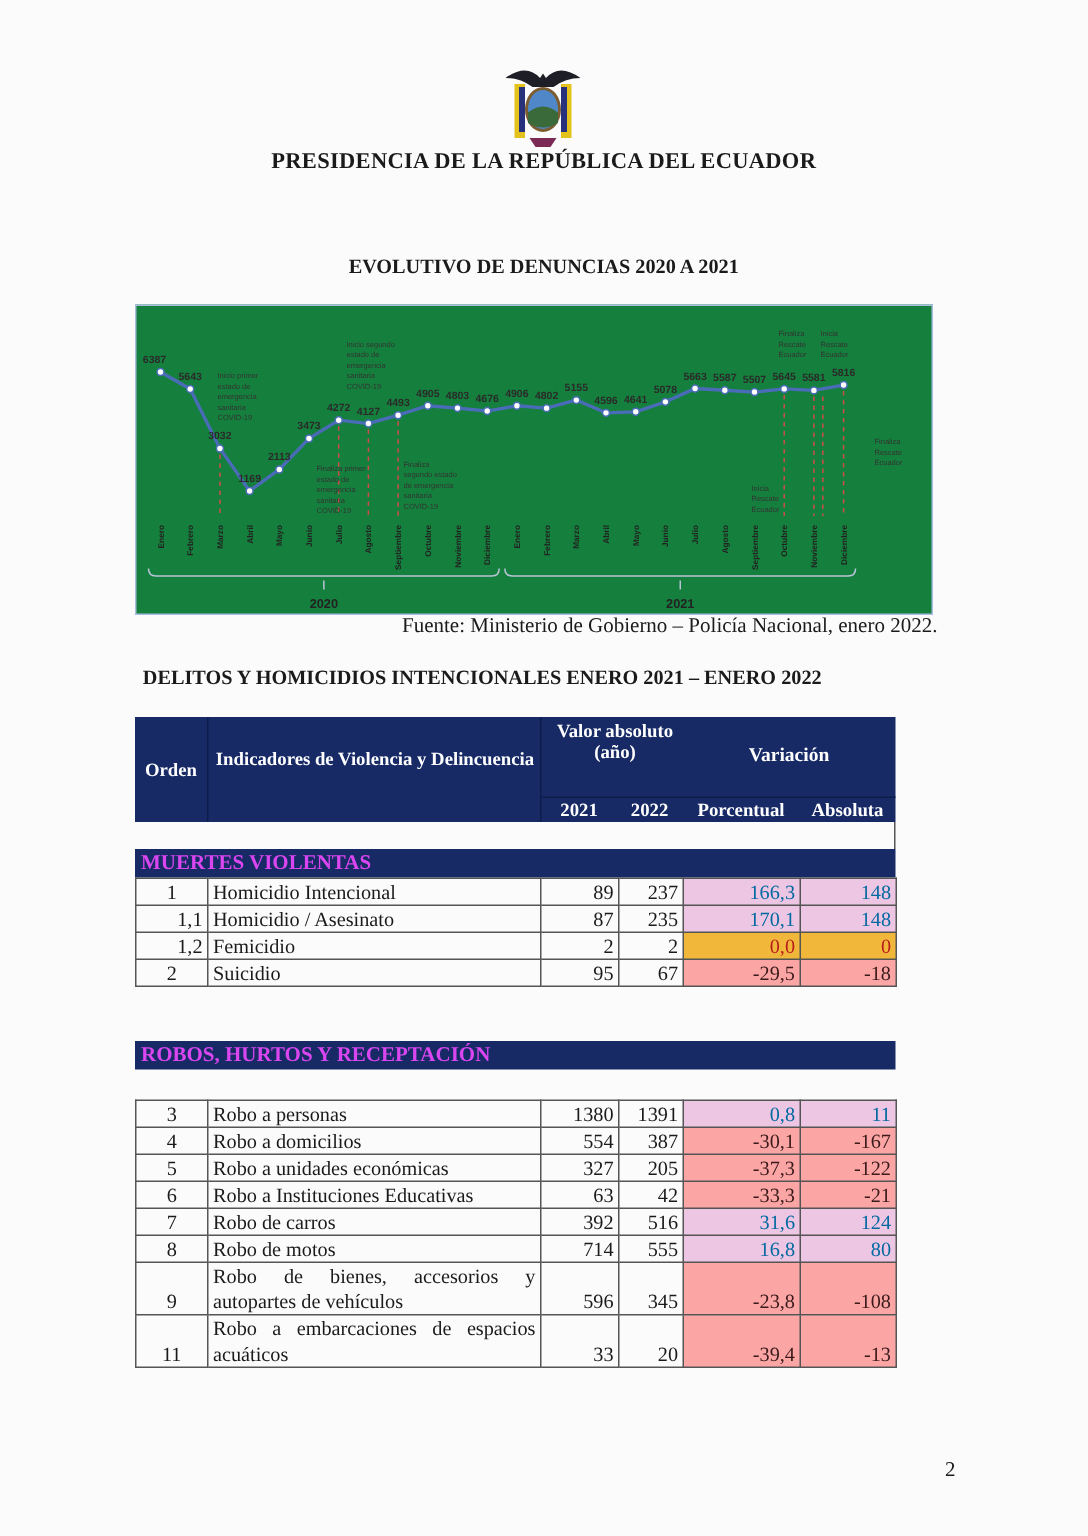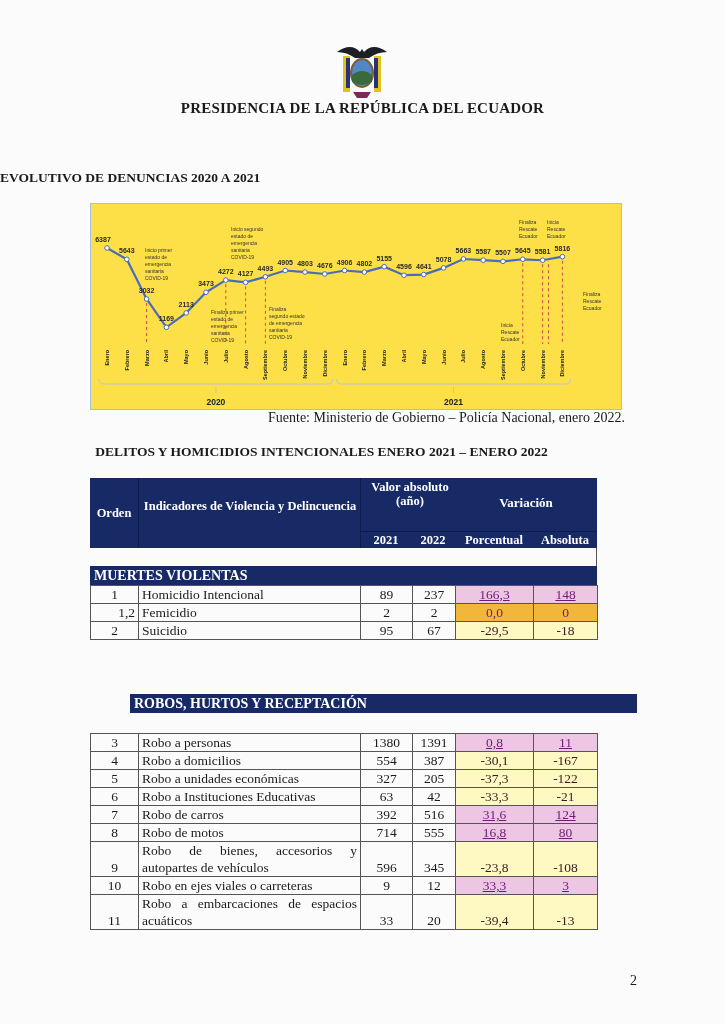--- a/index.html
+++ b/index.html
@@ -1,37 +1,37 @@
 <!DOCTYPE html>
 <html><head>
 <meta charset="utf-8">
 <style>
   html, body { margin:0; padding:0; }
   body { width:725px; height:1024px; background:#fbfbfc; position:relative; overflow:hidden;
          font-family:"Liberation Serif", serif; color:#1a1a1a; }
   .abs { position:absolute; }
   .coat { left:333px; top:40px; width:58px; height:60px; }
   .h-title { left:0; width:725px; top:100px; text-align:center; font-weight:bold; font-size:15px; letter-spacing:0.2px; }
-  .chart-title { left:0; width:725px; top:170px; text-align:left; font-weight:bold; font-size:13.5px; }
-  .chart-box { left:90px; top:203px; width:532px; height:207px; border:1.5px solid #a9bde0; background:#fde047; box-sizing:border-box; }
+  .chart-title { left:0; width:725px; top:170px; text-align:center; font-weight:bold; font-size:13.5px; }
+  .chart-box { left:90px; top:203px; width:532px; height:207px; border:1.5px solid #a9bde0; background:#15803d; box-sizing:border-box; }
   .source { left:268px; top:410px; font-size:14px; }
   .tbl-title { left:0; width:643px; top:444px; text-align:center; font-weight:bold; font-size:13.5px; }
   .hdr { left:90px; top:478px; width:507px; height:70px; background:#172a66; color:#fff; font-weight:bold; }
   .hdr div { position:absolute; text-align:center; font-size:12.5px; line-height:14px; }
   .hdr .vline { background:#0d1c4d; width:1px; }
   .blank-row { left:90px; top:548px; width:507px; height:18px; border-right:1px solid #555; box-sizing:border-box; }
-  .sec { left:90px; width:507px; height:19px; background:#172a66; color:#ffffff; font-weight:bold; font-size:14px; line-height:19px; padding-left:4px; box-sizing:border-box; }
+  .sec { left:90px; width:507px; height:19px; background:#172a66; color:#d946ef; font-weight:bold; font-size:14px; line-height:19px; padding-left:4px; box-sizing:border-box; }
   table.data { position:absolute; left:90px; border-collapse:collapse; table-layout:fixed; font-size:13.5px; }
   table.data td { border:1px solid #555; padding:0 3px; line-height:17px; vertical-align:bottom; }
   td.c-ord { text-align:center; }
   td.c-ord.right { text-align:right; }
-  td.num { text-align:center; }
-  td.pink { background:#ecc6e2; color:#701a75;text-decoration:underline; }
-  td.green { background:#fef9c3; color:#3a1a1a; }
-  td.amber { background:#f0b73a; color:#701a75; }
+  td.num { text-align:right; }
+  td.pink { background:#ecc6e2; color:#0369a1; }
+  td.green { background:#fca5a5; color:#3a1a1a; }
+  td.amber { background:#f0b73a; color:#b91c1c; }
   td.just { text-align:justify; text-align-last:left; }
   .page-num { left:630px; top:973px; font-size:14px; }
   svg text { font-family:"Liberation Sans", sans-serif; }
 </style>
 </head>
 <body>
 
 <div class="abs coat">
   <svg width="58" height="60" viewBox="0 0 58 60">
     <path d="M4 12 Q18 2 27 12 L29 9 L31 12 Q40 2 54 12 Q44 12 36 18 L22 18 Q14 12 4 12Z" fill="#1e1e26"></path>
@@ -205,39 +205,47 @@
   <tbody id="tbody-0">
       <tr>
         <td class="c-ord">1</td>
         <td>Homicidio Intencional</td>
         <td class="num">89</td>
         <td class="num">237</td>
         <td class="num pink">166,3</td>
         <td class="num pink">148</td>
       </tr>
       <tr>
+        <td class="c-ord right">1,1</td>
+        <td>Homicidio / Asesinato</td>
+        <td class="num">87</td>
+        <td class="num">235</td>
+        <td class="num pink">170,1</td>
+        <td class="num pink">148</td>
+      </tr>
+      <tr>
         <td class="c-ord right">1,2</td>
         <td>Femicidio</td>
         <td class="num">2</td>
         <td class="num">2</td>
         <td class="num amber">0,0</td>
         <td class="num amber">0</td>
       </tr>
       <tr>
         <td class="c-ord">2</td>
         <td>Suicidio</td>
         <td class="num">95</td>
         <td class="num">67</td>
         <td class="num green">-29,5</td>
         <td class="num green">-18</td>
       </tr>
     </tbody>
 </table>
 
-<div class="abs sec" style="top:694px;margin-left:40px;">ROBOS, HURTOS Y RECEPTACIÓN</div>
+<div class="abs sec" style="top:694px;">ROBOS, HURTOS Y RECEPTACIÓN</div>
 <table class="data" style="top:733px;width:507px;">
   <colgroup>
       <col style="width:48px">
       <col style="width:222px">
       <col style="width:52px">
       <col style="width:43px">
       <col style="width:78px">
       <col style="width:64px">
     </colgroup>
   <tbody id="tbody-1">
@@ -291,28 +299,20 @@
       </tr>
       <tr>
         <td class="c-ord">9</td>
         <td class="just">Robo de bienes, accesorios y autopartes de vehículos</td>
         <td class="num">596</td>
         <td class="num">345</td>
         <td class="num green">-23,8</td>
         <td class="num green">-108</td>
       </tr>
       <tr>
-        <td class="c-ord">10</td>
-        <td>Robo en ejes viales o carreteras</td>
-        <td class="num">9</td>
-        <td class="num">12</td>
-        <td class="num pink">33,3</td>
-        <td class="num pink">3</td>
-      </tr>
-      <tr>
         <td class="c-ord">11</td>
         <td class="just">Robo a embarcaciones de espacios acuáticos</td>
         <td class="num">33</td>
         <td class="num">20</td>
         <td class="num green">-39,4</td>
         <td class="num green">-13</td>
       </tr>
     </tbody>
 </table>
 

